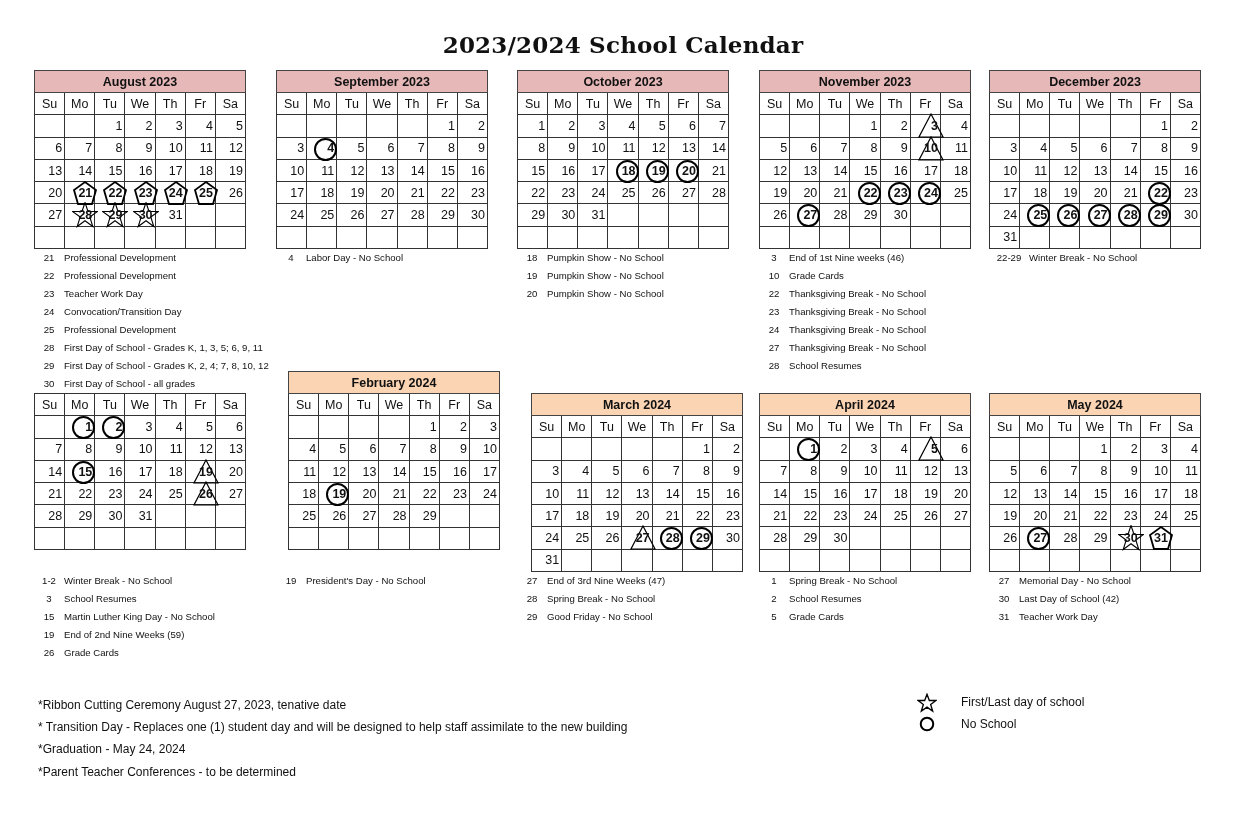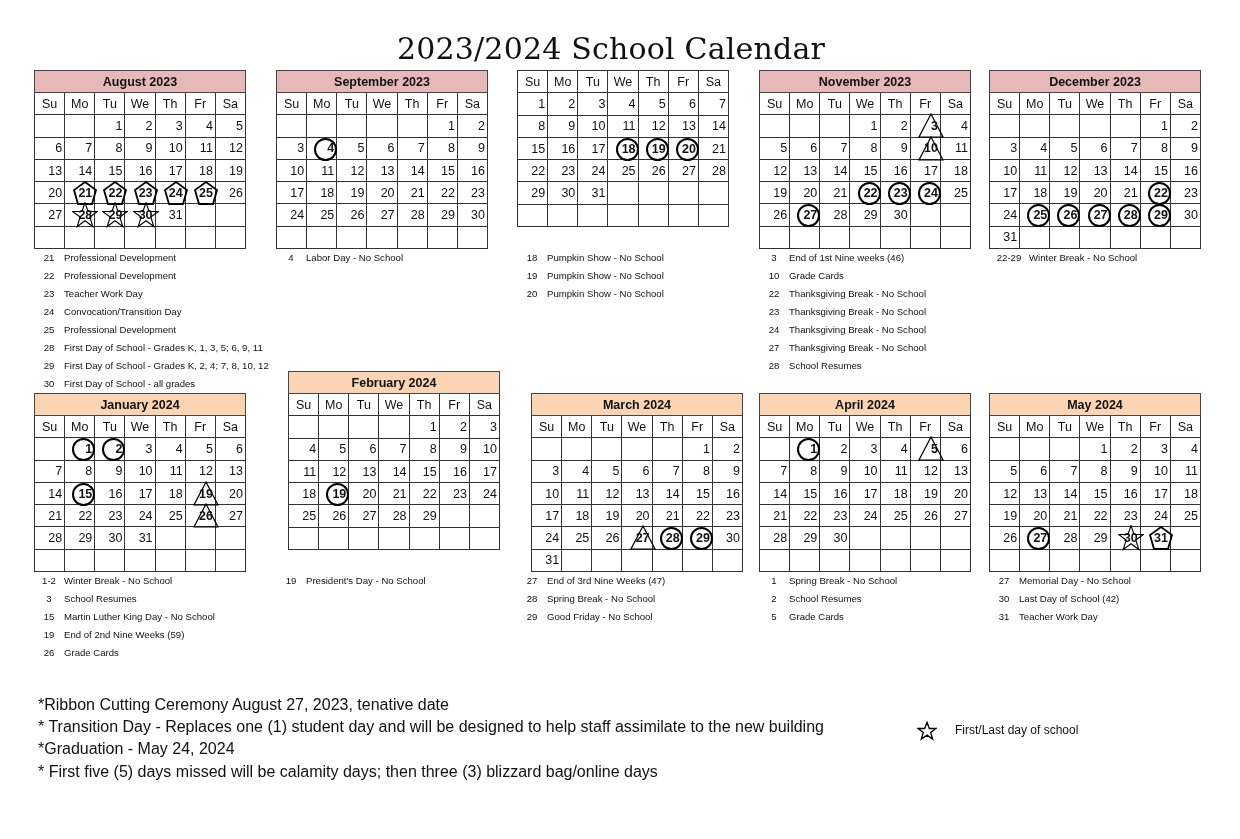--- a/index.html
+++ b/index.html
@@ -1,36 +1,36 @@
 <!DOCTYPE html>
 <html><head>
 <meta charset="utf-8">
 <style>
   html,body{margin:0;padding:0;background:#ffffff;}
   body{width:1240px;height:839px;position:relative;overflow:hidden;font-family:"Liberation Sans",sans-serif;color:#111;}
-  .title{position:absolute;left:0;top:31px;width:1222px;text-align:center;font-family:"DejaVu Serif","Liberation Serif",serif;font-weight:normal;font-size:30px;letter-spacing:0.2px;}
+  .title{position:absolute;left:12px;top:31px;width:1222px;text-align:center;font-family:"DejaVu Serif","Liberation Serif",serif;font-weight:bold;font-size:23px;letter-spacing:0.2px;}
   .month{position:absolute;width:212px;}
   .cal{border-collapse:collapse;width:212px;table-layout:fixed;}
   .cal th.head{height:21px;font-size:12.5px;font-weight:bold;border:1px solid #444;padding:0;}
   .cal td,.cal th.dow{border:1px solid #333;height:21.3px;padding:0 2px 0 0;font-size:12.5px;position:relative;}
   .cal th.dow{font-weight:normal;text-align:center;padding:0;}
   .cal td{text-align:right;}
   .cal td span.n{position:relative;z-index:2;}
   .m-row1 .head{background:#e6b9b8;}
   .m-row2 .head{background:#fbd4b4;}
   .mk{position:absolute;z-index:1;pointer-events:none;}
   .mk.circle{width:19px;height:19px;border:2px solid #000;border-radius:50%;right:-1px;top:0px;}
   .mk.triangle,.mk.star,.mk.pentagon{right:-4px;top:-2px;width:26px;height:26px;}
   td.bold span.n{font-weight:bold;}
   .notes{position:absolute;font-size:9.6px;line-height:18px;}
   .note-row{display:flex;white-space:nowrap;}
   .note-row .d{width:30px;text-align:center;}
-  .footer{position:absolute;left:38px;top:694px;font-size:16px;line-height:22.2px;}
+  .footer{position:absolute;left:38px;top:694px;font-size:12px;line-height:22.2px;}
   .legend{position:absolute;left:917px;top:692px;font-size:12px;line-height:21.5px;}
-  .legend .li{display:flex;align-items:center;gap:18px;margin-top:28px;}
+  .legend .li{display:flex;align-items:center;gap:24px;}
   .legend svg{width:20px;height:20px;}
 </style>
 </head>
 <body>
 
 <div class="title">2023/2024 School Calendar</div>
 
 <div id="months">
     <div class="month m-row1" style="left: 34px; top: 70px;">
       <table class="cal">
@@ -233,20 +233,23 @@
     <div class="notes" style="left: 276px; top: 249px;">
       <div class="note-row">
         <span class="d" style="">4</span>
         <span>Labor Day - No School</span>
       </div>
     </div>
     <div class="month m-row1" style="left: 517px; top: 70px;">
       <table class="cal">
         <thead>
           <tr>
+            <th class="head" colspan="7">October 2023</th>
+          </tr>
+          <tr>
             <th class="dow">Su</th>
             <th class="dow">Mo</th>
             <th class="dow">Tu</th>
             <th class="dow">We</th>
             <th class="dow">Th</th>
             <th class="dow">Fr</th>
             <th class="dow">Sa</th>
           </tr>
         </thead>
         <tbody>
@@ -505,23 +508,20 @@
     </div>
     <div class="notes" style="left: 989px; top: 249px;">
       <div class="note-row">
         <span class="d" style="width:40px">22-29</span>
         <span>Winter Break - No School</span>
       </div>
     </div>
     <div class="month m-row2" style="left: 34px; top: 393px;">
       <table class="cal">
         <thead>
-          <tr>
-            <th class="head" colspan="7">January 2024</th>
-          </tr>
           <tr>
             <th class="dow">Su</th>
             <th class="dow">Mo</th>
             <th class="dow">Tu</th>
             <th class="dow">We</th>
             <th class="dow">Th</th>
             <th class="dow">Fr</th>
             <th class="dow">Sa</th>
           </tr>
         </thead>
@@ -960,23 +960,29 @@
         <span class="d" style="">31</span>
         <span>Teacher Work Day</span>
       </div>
     </div>
   </div>
 
 <div class="footer">
   <div>*Ribbon Cutting Ceremony August 27, 2023, tenative date</div>
   <div>* Transition Day - Replaces one (1) student day and will be designed to help staff assimilate to the new building</div>
   <div>*Graduation - May 24, 2024</div>
-  <div>* First five (5) days missed will be calamity days; then three (3) blizzard bag/online days</div>
+  <div>*Parent Teacher Conferences - to be determined</div>
 </div>
 
 <div class="legend">
   <div class="li">
     <svg viewBox="0 0 24 24">
         <polygon points="12,1.5 14.8,9 22.8,9 16.4,13.8 18.8,21.8 12,17 5.2,21.8 7.6,13.8 1.2,9 9.2,9" fill="none" stroke="#000" stroke-width="1.6"></polygon>
       </svg>
     <span>First/Last day of school</span>
   </div>
+  <div class="li">
+    <svg viewBox="0 0 24 24">
+        <circle cx="12" cy="12" r="7.5" fill="none" stroke="#000" stroke-width="2.4"></circle>
+      </svg>
+    <span>No School</span>
+  </div>
 </div>
 
 </body></html>

